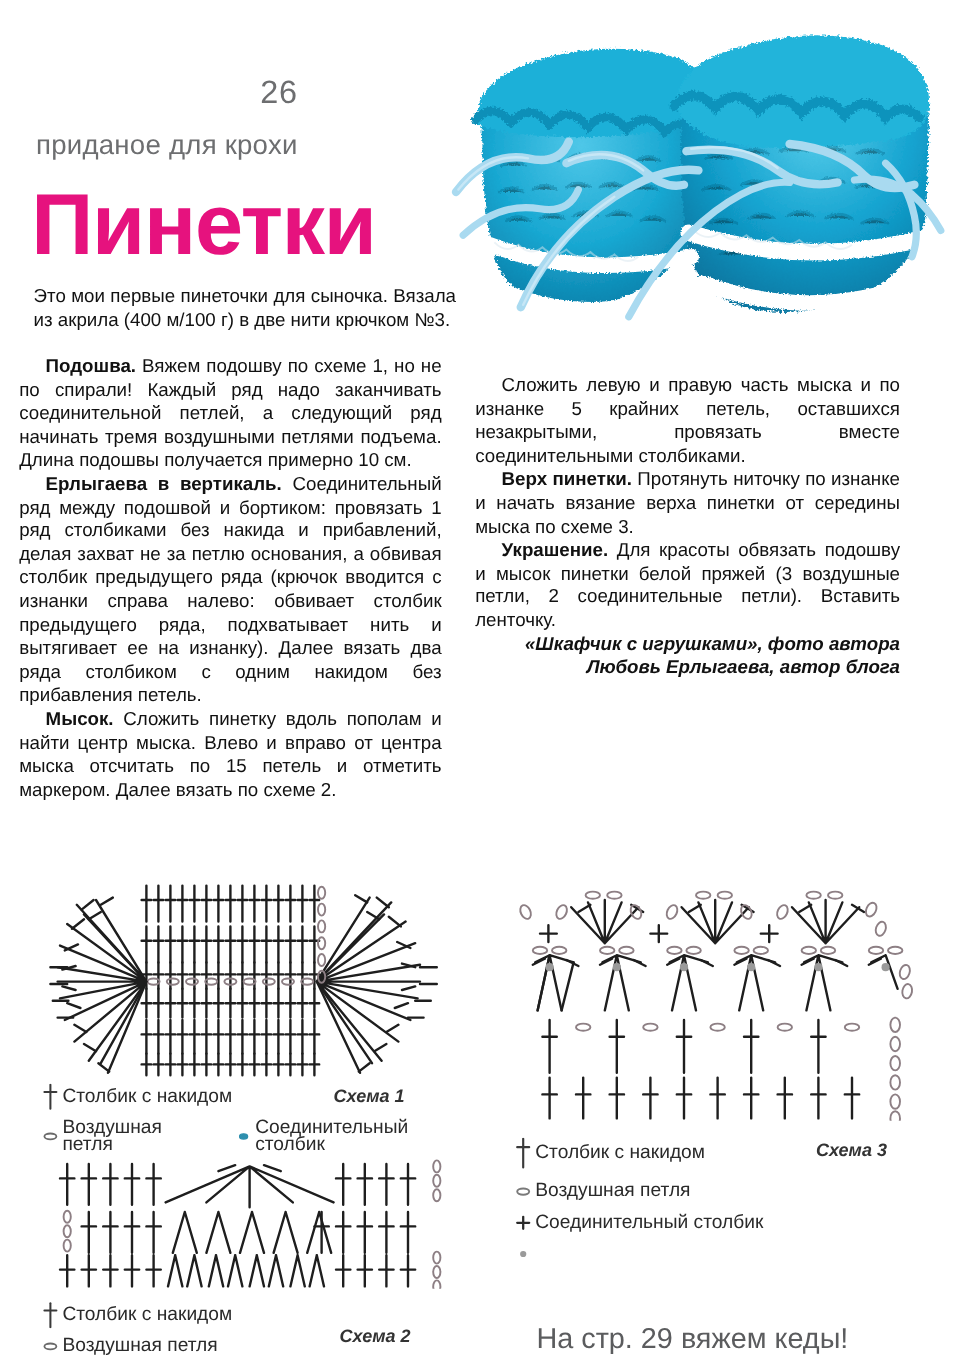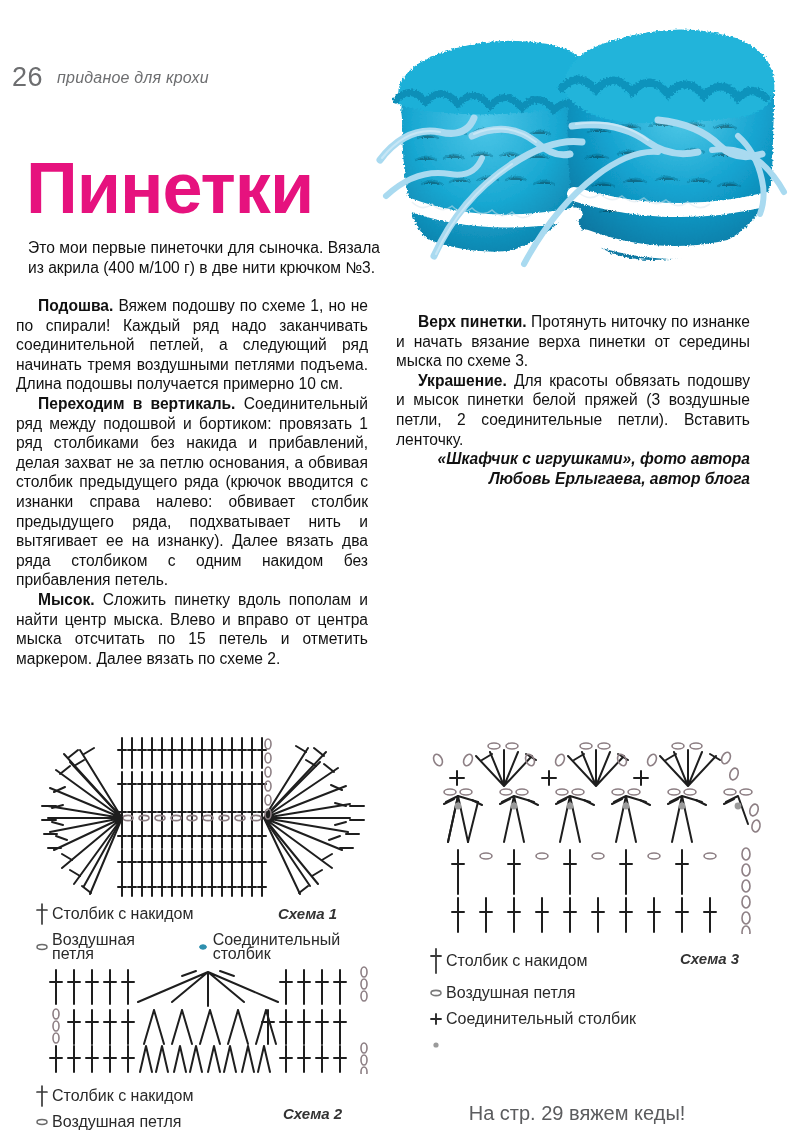--- a/index.html
+++ b/index.html
@@ -17,36 +17,36 @@
   }
   .page {
     position: absolute;
     inset: 0;
     background: #ffffff;
   }
 
   
   .header-line {
     position: absolute;
-    left: 12px;
+    left: 30px;
     top: 62px;
     display: flex;
-    align-items: center;
+    align-items: flex-end;
     gap: 14px;
+    flex-direction: column;
   }
   .folio {
     font-size: 27px;
     color: #6d6e70;
     font-family: "Liberation Sans", sans-serif;
     letter-spacing: 0.5px;
   }
   .rubric {
-    font-size: 16px;
+    font-size: 23px;
     color: #6d6e70;
-    font-style: italic;
     font-family: "Liberation Sans", sans-serif;
     letter-spacing: 0.2px;
   }
   .title {
     position: absolute;
     left: 26px;
     top: 104px;
     font-size: 72px;
     line-height: 72px;
     font-weight: bold;
@@ -125,21 +125,21 @@
   #legend3 { left: 426px; top: 948px; width: 340px; }
 
   #legend3 .legend-row { margin-bottom: 12px; }
 
   .footer-note {
     position: absolute;
     left: 412px;
     top: 1102px;
     width: 330px;
     text-align: center;
-    font-size: 20px;
+    font-size: 24px;
     color: #5b5c5e;
     font-family: "Liberation Sans", sans-serif;
   }
 </style>
 </head>
 <body>
 
 <div class="page">
 
   <div class="header-line">
@@ -238,30 +238,33 @@
   <div class="col" id="col-left-top">
     <p>Это мои первые пинеточки для сыночка. Вязала из акрила (400 м/100 г) в две нити крючком №3.</p>
   </div>
 
   <div class="col" id="col-left-main">
     <p class="ind">
       <span class="run-in">Подошва.</span>
       <span>Вяжем подошву по схеме 1, но не по спирали! Каждый ряд надо заканчивать соединительной петлей, а следующий ряд начинать тремя воздушными петлями подъема. Длина подошвы получается примерно 10 см.</span>
     </p>
     <p class="ind">
-      <span class="run-in">Переходим в вертикаль.</span>
+      <span class="run-in">Ерлыгаева в вертикаль.</span>
       <span>Соединительный ряд между подошвой и бортиком: провязать 1 ряд столбиками без накида и прибавлений, делая захват не за петлю основания, а обвивая столбик предыдущего ряда (крючок вводится с изнанки справа налево: обвивает столбик предыдущего ряда, подхватывает нить и вытягивает ее на изнанку). Далее вязать два ряда столбиком с одним накидом без прибавления петель.</span>
     </p>
     <p class="ind">
       <span class="run-in">Мысок.</span>
       <span>Сложить пинетку вдоль пополам и найти центр мыска. Влево и вправо от центра мыска отсчитать по 15 петель и отметить маркером. Далее вязать по схеме 2.</span>
     </p>
   </div>
 
   <div class="col" id="col-right">
+    <p class="ind">
+      <span>Сложить левую и правую часть мыска и по изнанке 5 крайних петель, оставшихся незакрытыми, провязать вместе соединительными столбиками.</span>
+    </p>
     <p class="ind">
       <span class="run-in">Верх пинетки.</span>
       <span>Протянуть ниточку по изнанке и начать вязание верха пинетки от середины мыска по схеме 3.</span>
     </p>
     <p class="ind">
       <span class="run-in">Украшение.</span>
       <span>Для красоты обвязать подошву и мысок пинетки белой пряжей (3 воздушные петли, 2 соединительные петли). Вставить ленточку.</span>
     </p>
     <p class="byline">«Шкафчик с игрушками», фото автора</p>
     <p class="byline">Любовь Ерлыгаева, автор блога</p>

